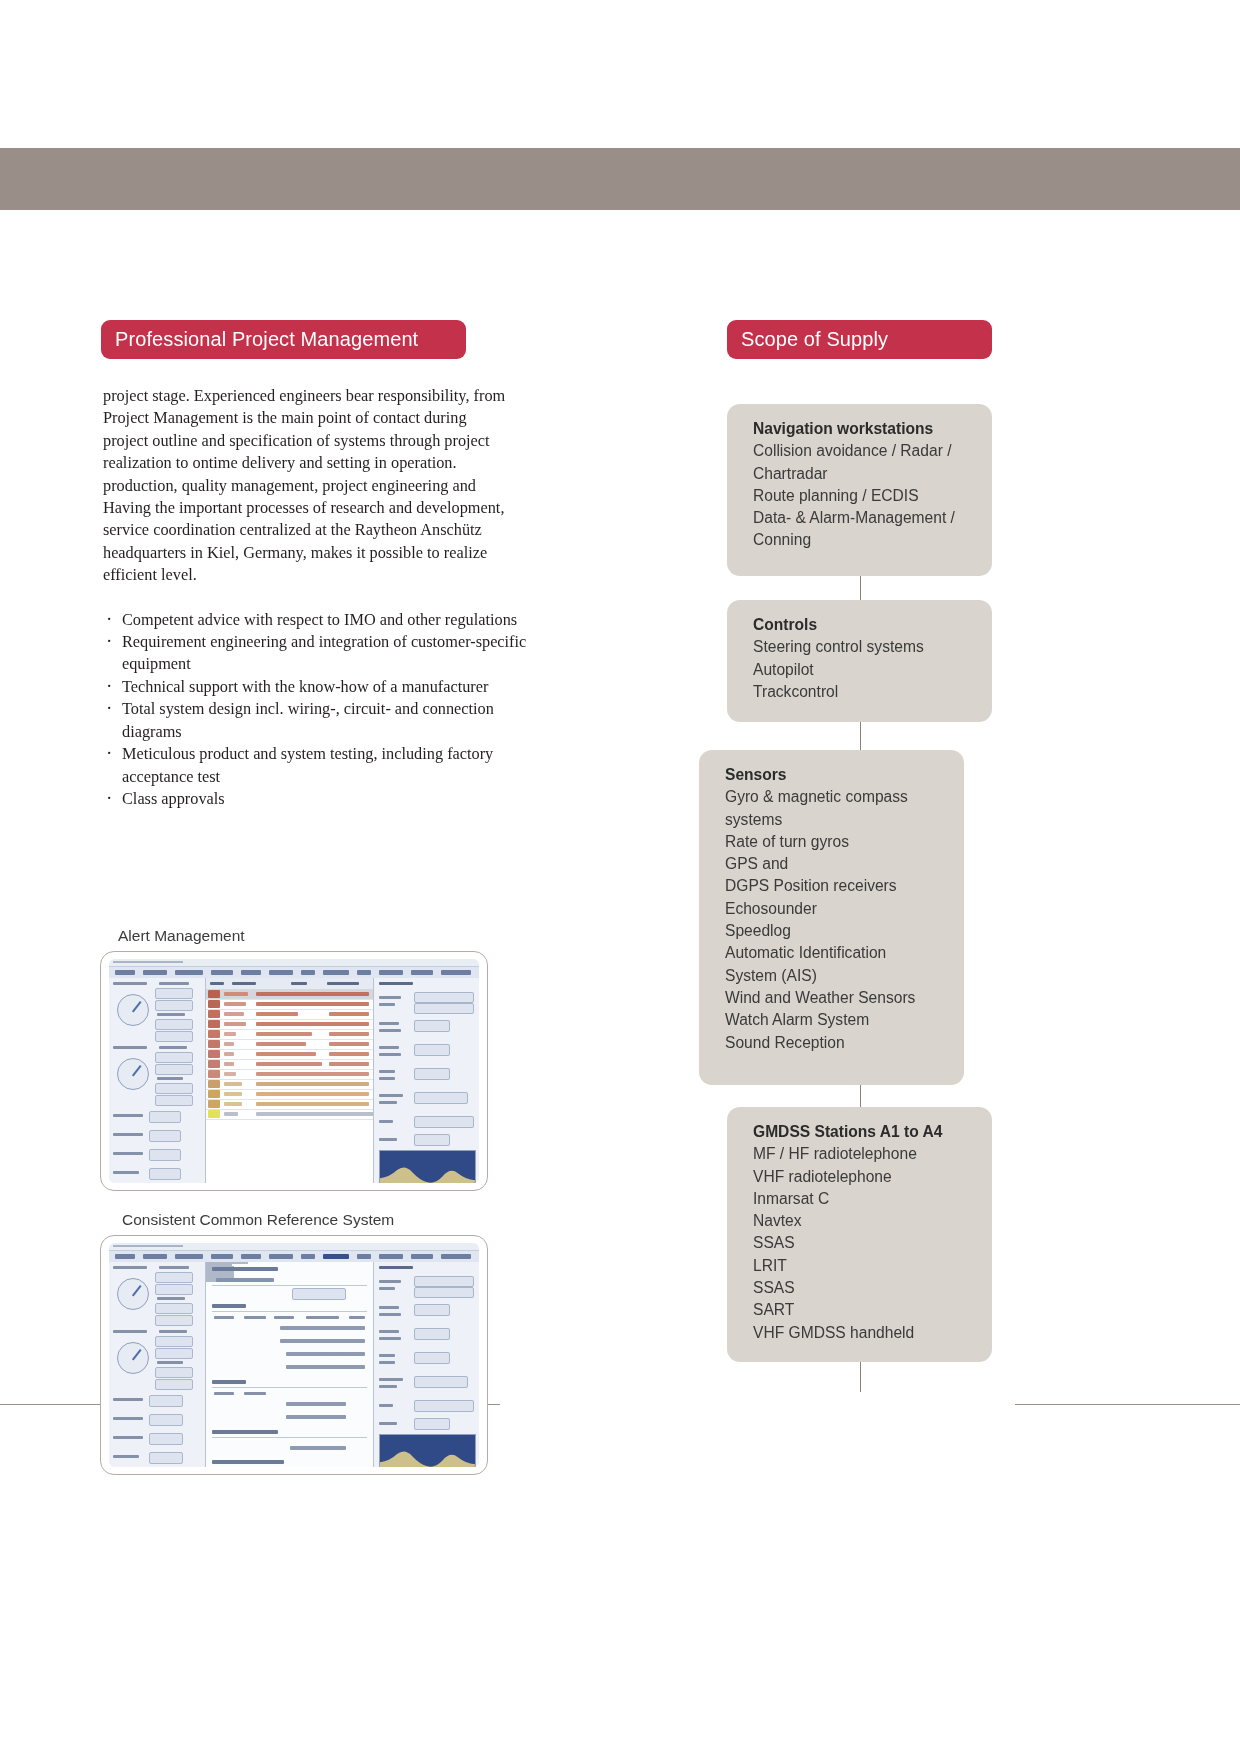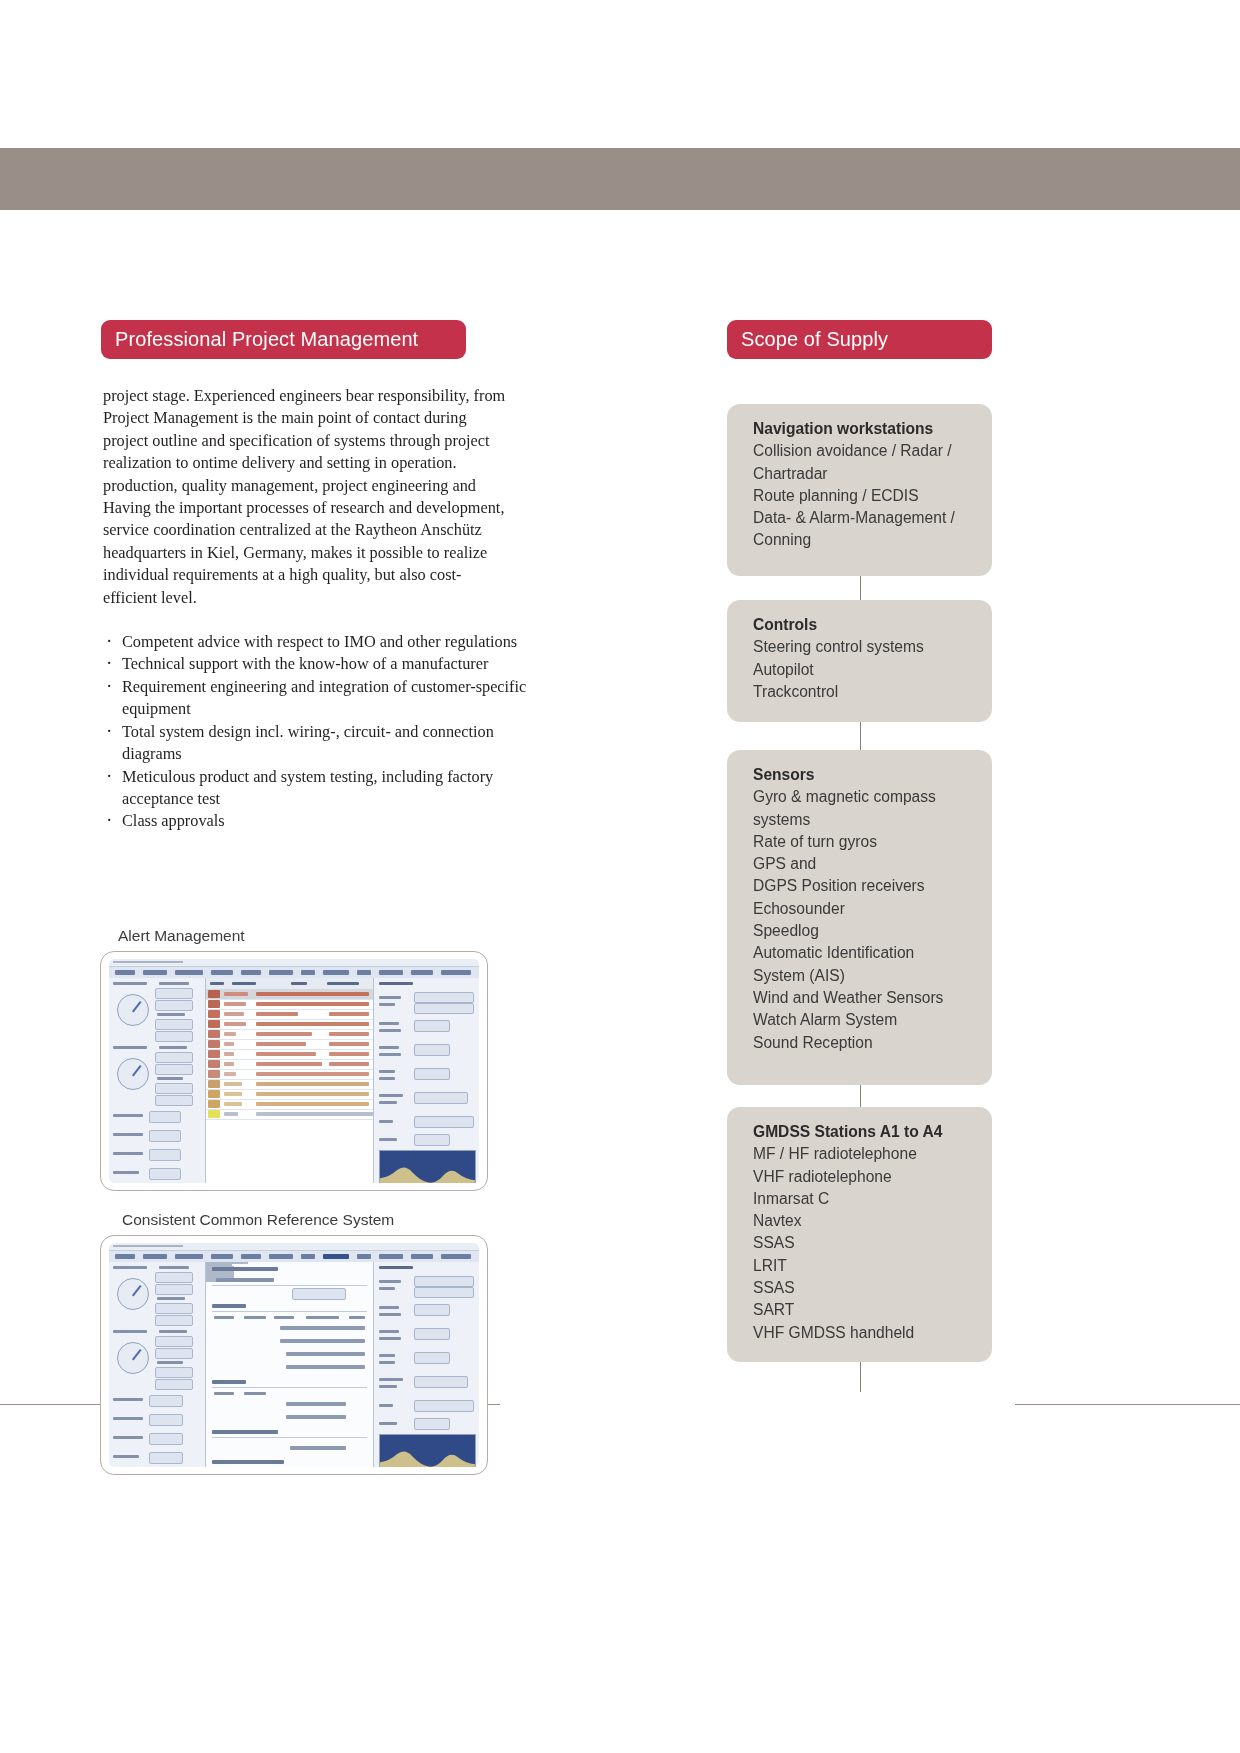--- a/index.html
+++ b/index.html
@@ -269,28 +269,27 @@
   <div class="left-col">
     <p>
       <span class="para-line">project stage. Experienced engineers bear responsibility, from</span>
       <span class="para-line">Project Management is the main point of contact during</span>
       <span class="para-line">project outline and specification of systems through project</span>
       <span class="para-line">realization to ontime delivery and setting in operation.</span>
       <span class="para-line">production, quality management, project engineering and</span>
       <span class="para-line">Having the important processes of research and development,</span>
       <span class="para-line">service coordination centralized at the Raytheon Anschütz</span>
       <span class="para-line">headquarters in Kiel, Germany, makes it possible to realize</span>
-      <span class="para-line">individual requirements at a high quality, but also cost-</span>
       <span class="para-line">efficient level.</span>
     </p>
 
     <ul class="bullets">
       <li>Competent advice with respect to IMO and other regulations</li>
+      <li>Requirement engineering and integration of customer-specific equipment</li>
       <li>Technical support with the know-how of a manufacturer</li>
-      <li>Requirement engineering and integration of customer-specific equipment</li>
       <li>Total system design incl. wiring-, circuit- and connection diagrams</li>
       <li>Meticulous product and system testing, including factory acceptance test</li>
       <li>Class approvals</li>
     </ul>
   </div>
 
   <div class="shot-caption" style="left:118px; top:927px;">Alert Management</div>
 
   <div class="shot" style="left:100px; top:951px; width:388px; height:240px;">
     <div class="shot-inner">
@@ -639,21 +638,21 @@
     <span class="bx-line">Conning</span>
   </div>
 
   <div class="flow-box" style="left:727px; top:600px; width:265px; height:122px;">
     <span class="bx-title">Controls</span>
     <span class="bx-line">Steering control systems</span>
     <span class="bx-line">Autopilot</span>
     <span class="bx-line">Trackcontrol</span>
   </div>
 
-  <div class="flow-box" style="left:727px; top:750px; width:265px; height:335px;">
+  <div class="flow-box" style="left:699px; top:750px; width:265px; height:335px;">
     <span class="bx-title">Sensors</span>
     <span class="bx-line">Gyro &amp; magnetic compass</span>
     <span class="bx-line">systems</span>
     <span class="bx-line">Rate of turn gyros</span>
     <span class="bx-line">GPS and</span>
     <span class="bx-line">DGPS Position receivers</span>
     <span class="bx-line">Echosounder</span>
     <span class="bx-line">Speedlog</span>
     <span class="bx-line">Automatic Identification</span>
     <span class="bx-line">System (AIS)</span>

